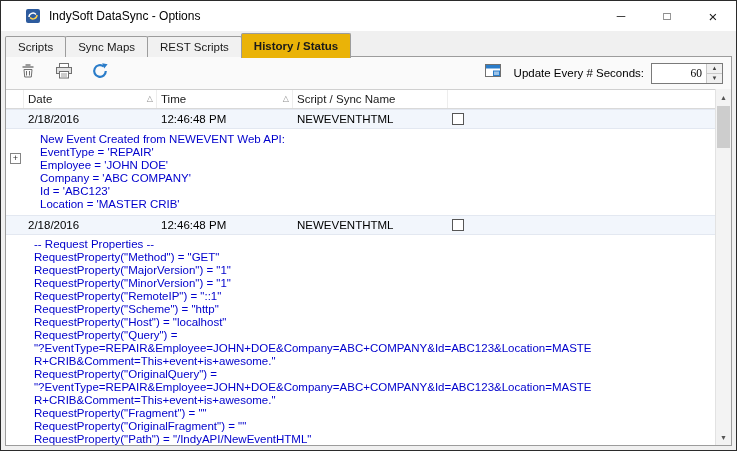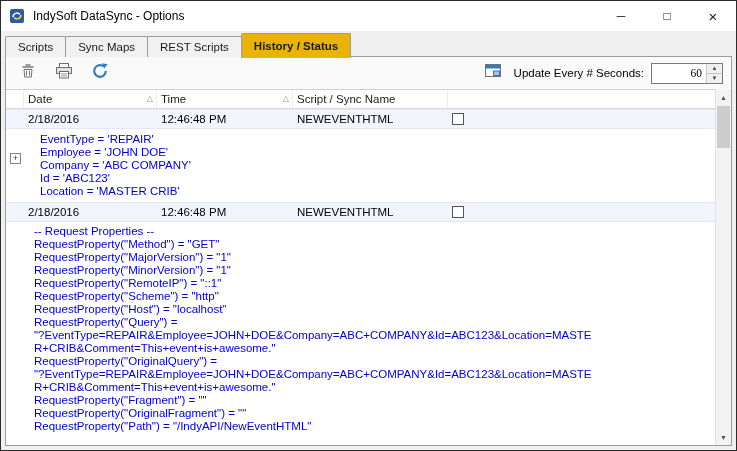--- a/index.html
+++ b/index.html
@@ -3,21 +3,21 @@
 <meta charset="utf-8">
 <style>
   * { box-sizing: border-box; margin: 0; padding: 0; }
   body { font-family: "Liberation Sans", sans-serif; background: #d6d6d6; }
 
   .win { position: relative; width: 737px; height: 451px; background: #f0f0f0;
          border: 1px solid #2b2b2b; overflow: hidden; }
 
   
   .tbar { position: absolute; top: 0; left: 0; right: 0; height: 30px;
-          background: #ffffff; display: flex; align-items: center; padding-left: 8px; }
+          background: #ffffff; display: flex; align-items: center; padding-left: 24px; }
   .app-icon { width: 16px; height: 16px; display: inline-flex; }
   .tbar-title { font-size: 12px; color: #000; margin-left: 8px; white-space: nowrap; }
   .wc-group { margin-left: auto; display: flex; height: 100%; }
   .wc { width: 46px; height: 100%; display: flex; align-items: center; justify-content: center;
         font-size: 12px; color: #1a1a1a; cursor: default; }
   .wc.close { font-size: 15px; }
 
   
   .tabs { position: absolute; top: 31px; left: 4px; height: 25px; display: flex;
           align-items: flex-end; z-index: 3; }
@@ -180,20 +180,21 @@
         <div class="rcell">2/18/2016</div>
         <div class="rcell">12:46:48 PM</div>
         <div class="rcell">NEWEVENTHTML</div>
         <div class="rcell flagcell">
           <span class="checkbox"></span>
         </div>
       </div>
 
       <div class="detail d1">
         <span class="expander">+</span>
+        <div class="dline">New Event Created from NEWEVENT Web API:</div>
         <div class="dline">EventType = 'REPAIR'</div>
         <div class="dline">Employee = 'JOHN DOE'</div>
         <div class="dline">Company = 'ABC COMPANY'</div>
         <div class="dline">Id = 'ABC123'</div>
         <div class="dline">Location = 'MASTER CRIB'</div>
       </div>
 
       <div class="grow">
         <div class="rcell"></div>
         <div class="rcell">2/18/2016</div>

